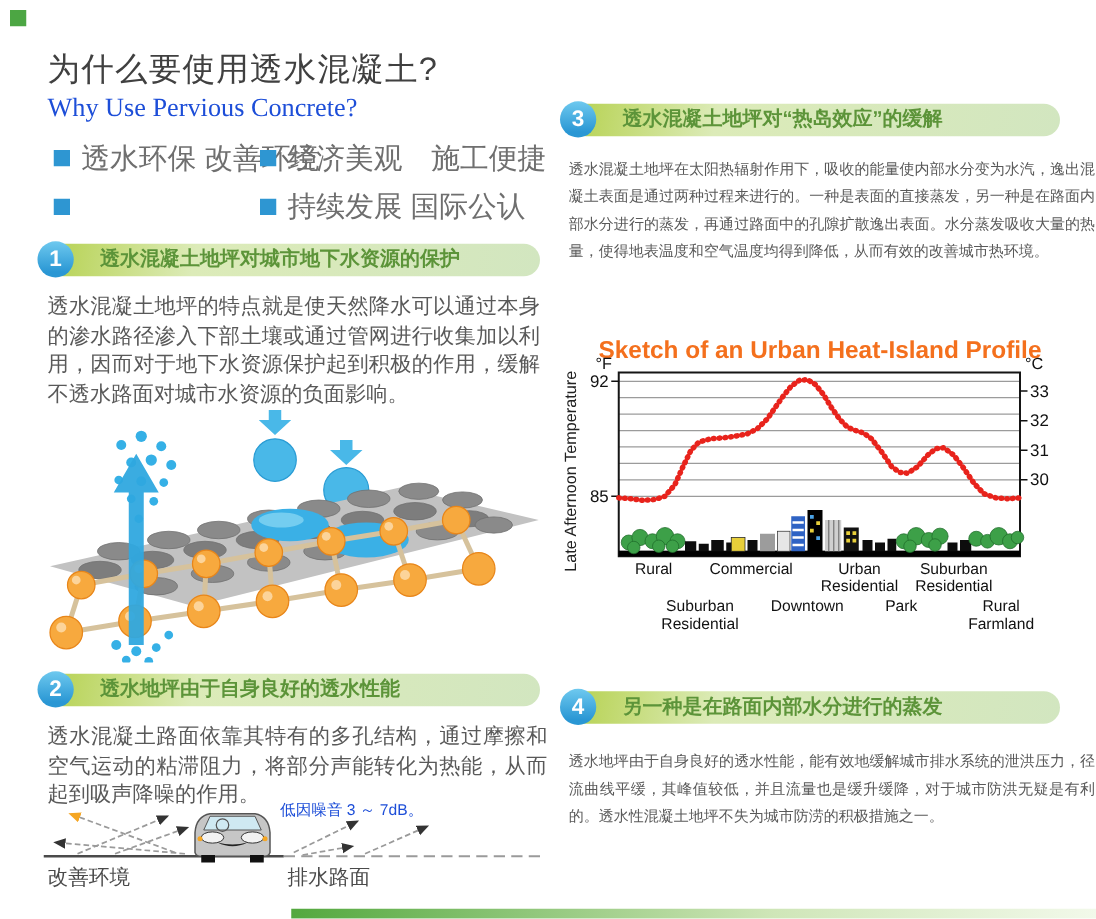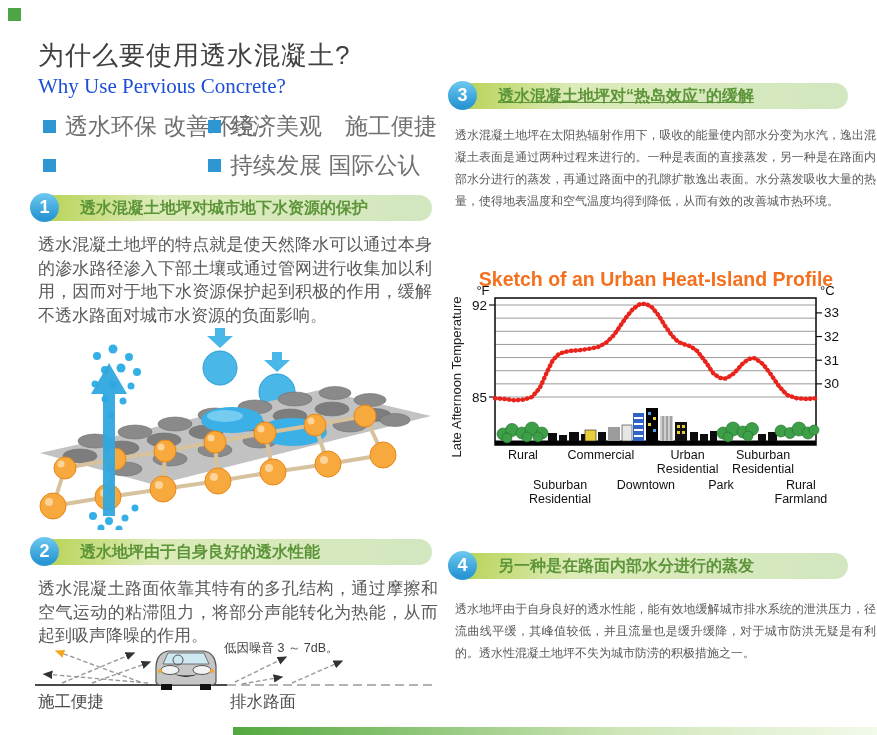--- a/index.html
+++ b/index.html
@@ -16,21 +16,21 @@
   .pill{position:absolute;left:8px;top:2px;height:26px;border-radius:13px;
         background:linear-gradient(100deg,#b5d14e 0%,#dcebb8 30%,#d2e6c0 100%);
         line-height:26px;padding-left:42px;font-size:16px;font-weight:bold;color:#5c9439;}
   .badge{position:absolute;left:0;top:0;width:29px;height:29px;border-radius:50%;
          background:linear-gradient(180deg,#6ec9ef 0%,#2a97d4 85%);
          color:#fff;font-size:18px;font-weight:bold;text-align:center;line-height:29px;z-index:2;}
   .para{font-size:17px;color:#595959;text-align:justify;}
   .para-l{line-height:23.5px;}
   .para-r{font-size:12px;line-height:22px;}
   .road-label{font-size:16.5px;color:#4a4a4a;}
-  .noise-note{font-size:12.5px;color:#404040;white-space:nowrap;}
+  .noise-note{font-size:12.5px;color:#1d4ed8;white-space:nowrap;}
   .footer-bar{left:233px;top:727px;width:644px;height:8px;
               background:linear-gradient(90deg,#53a83e 0%,#cfe6b8 60%,#f2f9ea 100%);}
   svg{font-family:"Liberation Sans",sans-serif;display:block;}
 </style>
 </head>
 <body>
 
 <div class="page">
 
   <div class="abs corner-square"></div>
@@ -209,26 +209,26 @@
       <ellipse cx="172" cy="32" rx="9" ry="4.5" fill="#f2f2f2" stroke="#333" stroke-width="0.8"></ellipse>
       <path d="M144,36 q12,6 24,0 q-12,3 -24,0 z" fill="#222"></path>
       <circle cx="130" cy="33" r="2" fill="#f5a623"></circle>
         <circle cx="182" cy="33" r="2" fill="#f5a623"></circle>
       <circle cx="148" cy="22" r="5" fill="none" stroke="#555" stroke-width="1"></circle>
       <rect x="131" y="46" width="11" height="6" fill="#111"></rect>
       <rect x="170" y="46" width="11" height="6" fill="#111"></rect>
     </g>
   </svg>
   <div class="abs noise-note" style="left:224px;top:640px;">低因噪音 3 ～ 7dB。</div>
-  <div class="abs road-label" style="left:38px;top:691px;">施工便捷</div>
+  <div class="abs road-label" style="left:38px;top:691px;">改善环境</div>
   <div class="abs road-label" style="left:230px;top:691px;">排水路面</div>
 
   <div class="abs sec-header" style="left:448px;top:81px;width:402px;">
     <span class="badge">3</span>
-    <span class="pill" style="width:350px;text-decoration:underline;">透水混凝土地坪对“热岛效应”的缓解</span>
+    <span class="pill" style="width:350px;">透水混凝土地坪对“热岛效应”的缓解</span>
   </div>
   <div class="abs para para-r" style="left:455px;top:124px;width:421px;">透水混凝土地坪在太阳热辐射作用下，吸收的能量使内部水分变为水汽，逸出混凝土表面是通过两种过程来进行的。一种是表面的直接蒸发，另一种是在路面内部水分进行的蒸发，再通过路面中的孔隙扩散逸出表面。水分蒸发吸收大量的热量，使得地表温度和空气温度均得到降低，从而有效的改善城市热环境。</div>
 
   <svg id="heatChart" class="abs" style="left:448px;top:262px;" width="429" height="252" viewBox="0 0 429 252">
       <g>
         <line x1="47" x2="368" y1="135" y2="135" stroke="#9b9b9b" stroke-width="1"></line>
         <line x1="47" x2="368" y1="121.85714285714286" y2="121.85714285714286" stroke="#9b9b9b" stroke-width="1"></line>
         <line x1="47" x2="368" y1="108.71428571428571" y2="108.71428571428571" stroke="#9b9b9b" stroke-width="1"></line>
         <line x1="47" x2="368" y1="95.57142857142857" y2="95.57142857142857" stroke="#9b9b9b" stroke-width="1"></line>
         <line x1="47" x2="368" y1="82.42857142857143" y2="82.42857142857143" stroke="#9b9b9b" stroke-width="1"></line>

